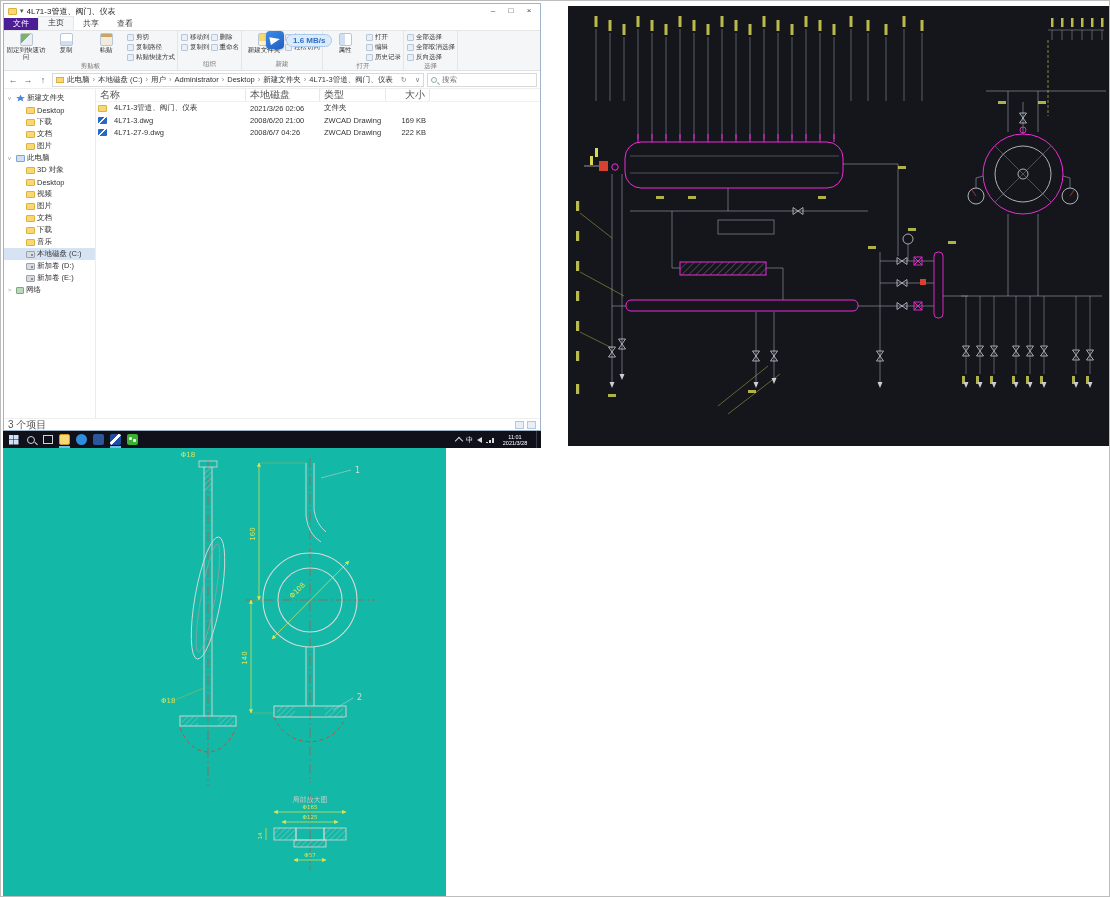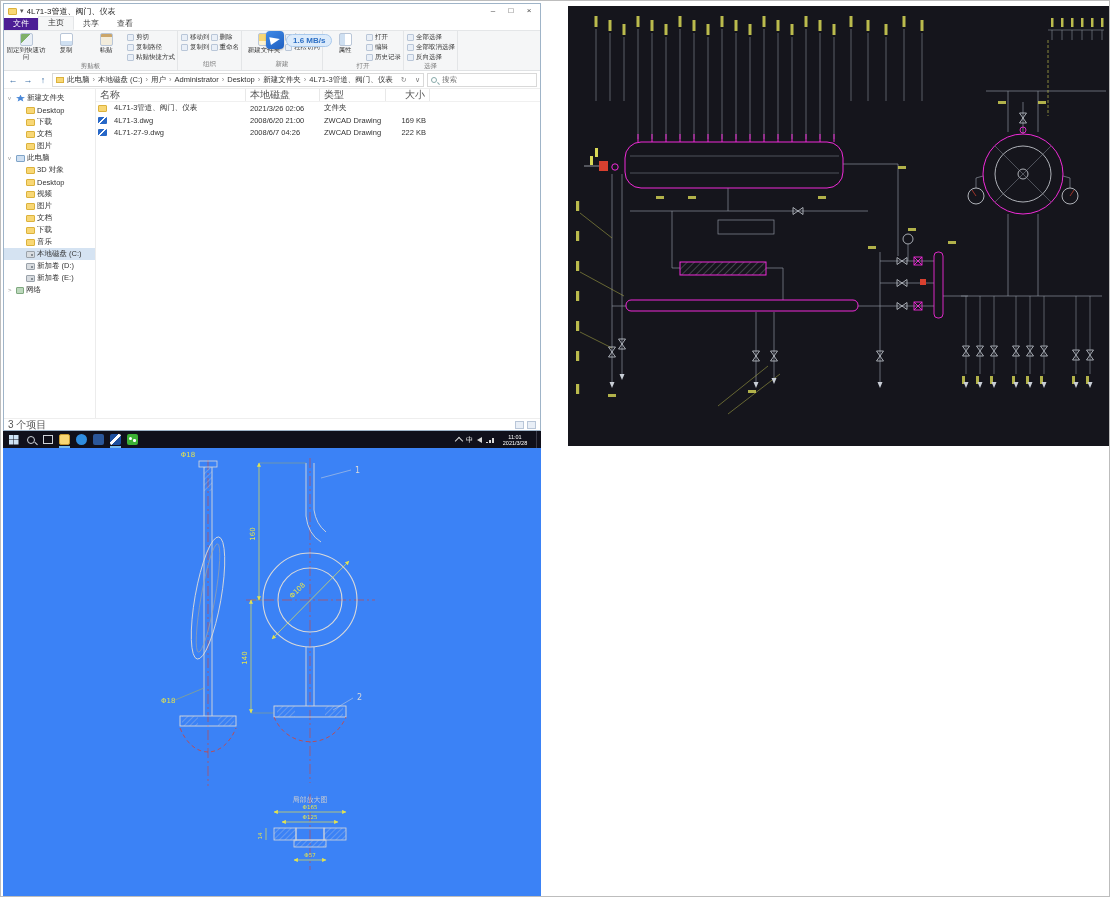--- a/index.html
+++ b/index.html
@@ -101,21 +101,21 @@
   .tb-tray{margin-left:auto;display:flex;align-items:center;gap:4px;padding-right:2px}
   .chev{width:6px;height:6px;border-left:1.3px solid #d8d8d8;border-top:1.3px solid #d8d8d8;transform:rotate(45deg);margin-top:2px}
   .ime{font-size:7px;color:#fff}
   .spk{width:0;height:0;border-top:3px solid transparent;border-bottom:3px solid transparent;border-right:5px solid #d8d8d8}
   .net{width:8px;height:7px;background:linear-gradient(#d8d8d8,#d8d8d8) 0 6px/2px 1px no-repeat,linear-gradient(#d8d8d8,#d8d8d8) 3px 4px/2px 3px no-repeat,linear-gradient(#d8d8d8,#d8d8d8) 6px 2px/2px 5px no-repeat}
   .clock{font-size:5.5px;line-height:6px;text-align:center;color:#fff;width:34px}
   .showdesk{width:3px;height:17px;border-left:1px solid #3a3a48}
 
   
   #cad-right{left:567px;top:5px;width:541px;height:440px;background:#15151c}
-  #cad-bottom{left:2px;top:447px;width:538px;height:448px;background:#3b82f6}
+  #cad-bottom{left:2px;top:447px;width:443px;height:448px;background:#14b8a6}
   svg{display:block}
   .dimt{fill:#e3e34f;font-size:7px;font-family:"DejaVu Sans",sans-serif}
   .dimt.sm{font-size:5.5px}
   .annw{fill:#d9d9d9;font-size:8px;font-family:"DejaVu Sans",sans-serif}
   .annt{fill:#cfcfcf;font-size:7px;font-family:"DejaVu Sans",sans-serif}
 </style>
 </head>
 <body>
 
 <div id="stage">

